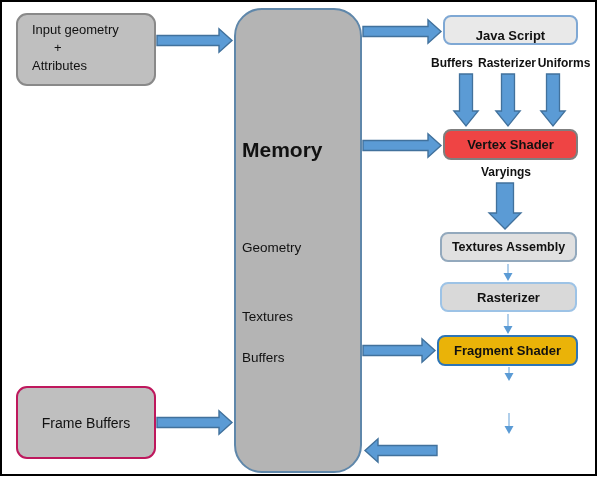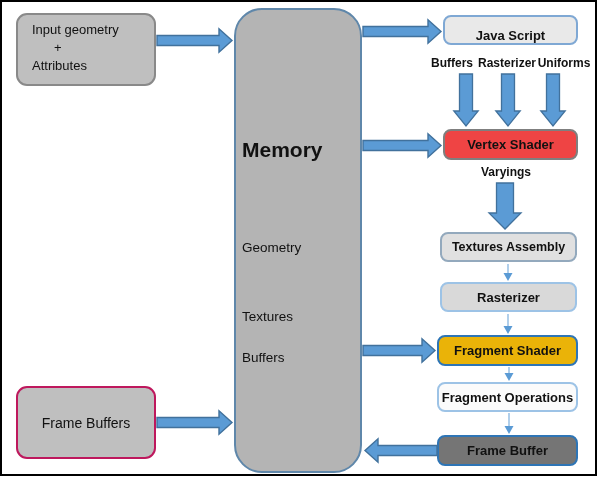--- a/index.html
+++ b/index.html
@@ -64,26 +64,20 @@
   </div>
   <div class="box rounded bold pa-box">
     <span>Textures Assembly</span>
   </div>
   <div class="box rounded bold ra-box">
     <span>Rasterizer</span>
   </div>
   <div class="box rounded bold fs-box">
     <span>Fragment Shader</span>
   </div>
-  <div class="box rounded bold fo-box">
-    <span>Fragment Operations</span>
-  </div>
-  <div class="box rounded bold fb-box">
-    <span>Frame Buffer</span>
-  </div>
 
   <div class="small-label" style="left:452px;top:56px;">Buffers</div>
   <div class="small-label" style="left:507px;top:56px;">Rasterizer</div>
   <div class="small-label" style="left:564px;top:56px;">Uniforms</div>
   <div class="small-label" style="left:506px;top:165px;">Varyings</div>
 
   <svg style="left:157px;top:28px;" width="76" height="25" viewBox="0 0 76 25">
     <polygon points="0,7.5 62,7.5 62,0.8 75,12.5 62,24.2 62,17.5 0,17.5" fill="#5b9bd5" stroke="#41719c" stroke-width="1.4"></polygon>
   </svg>
   <svg style="left:363px;top:19px;" width="79" height="25" viewBox="0 0 79 25">

